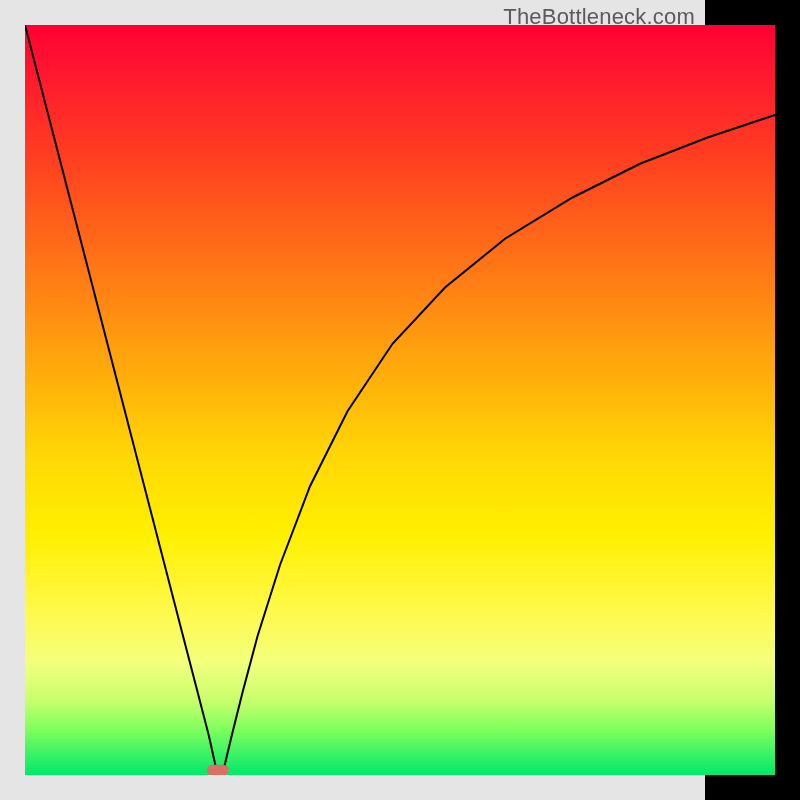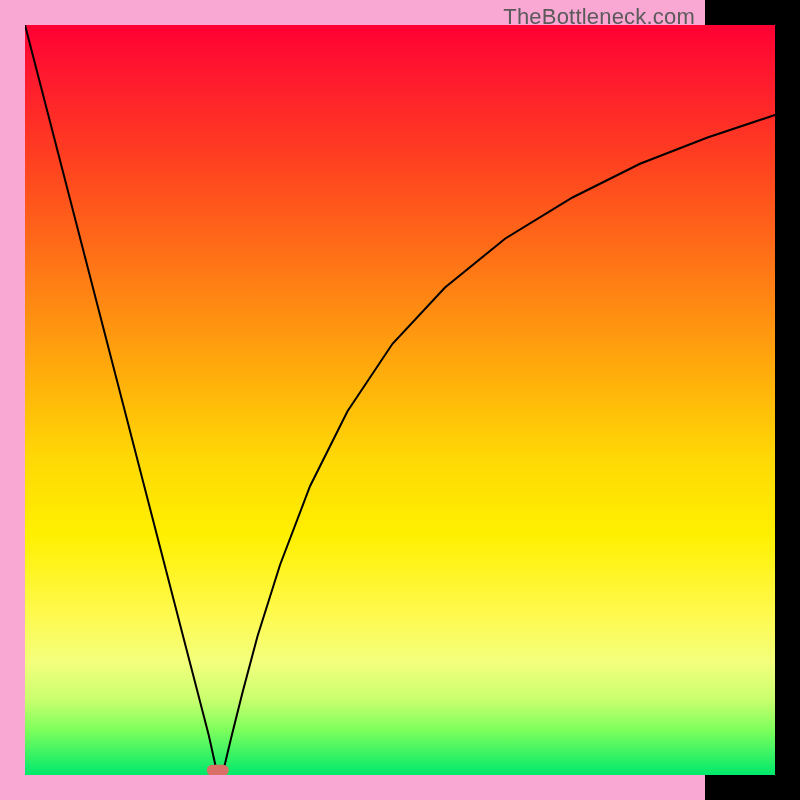--- a/index.html
+++ b/index.html
@@ -1,21 +1,21 @@
 <!DOCTYPE html>
 <html><head>
 <meta charset="utf-8">
 <style>
   * { margin: 0; padding: 0; box-sizing: border-box; }
   html, body { width: 800px; height: 800px; overflow: hidden; background: #000; }
   .stage {
     position: relative;
     width: 705px;
     height: 800px;
-    background: #f9a8d4;
+    background: #e5e5e5;
     text-align: right;
   }
   .plot {
     position: absolute;
     left: 25px;
     top: 25px;
     width: 750px;
     height: 750px;
     background: linear-gradient(to bottom,
       #ff0033 0%,

